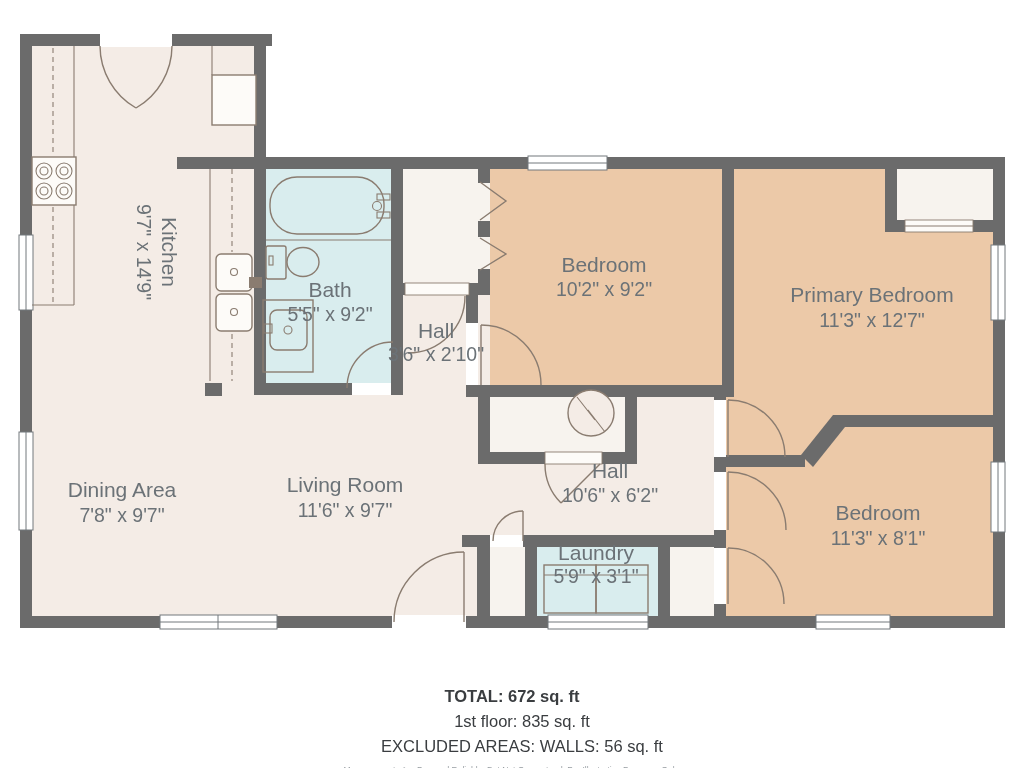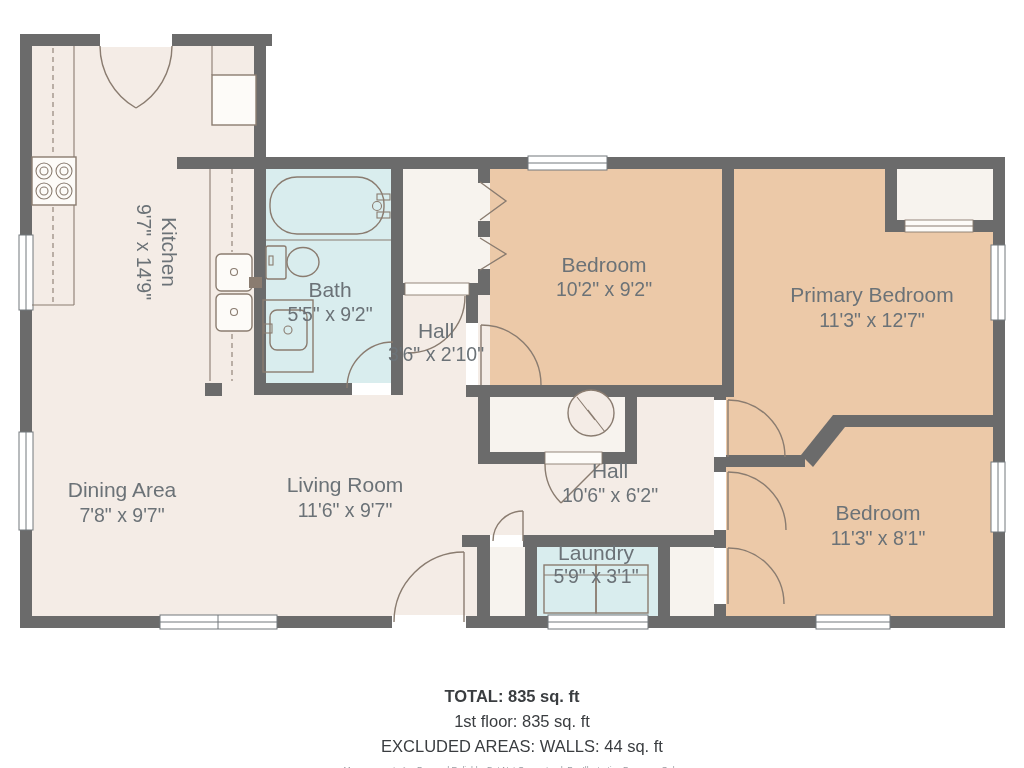--- a/index.html
+++ b/index.html
@@ -242,18 +242,18 @@
 
     <text class="rn" transform="translate(610,478)"><tspan x="0" y="0">Hall</tspan><tspan class="rd" x="0" y="24">10'6" x 6'2"</tspan></text>
 
     <text class="rn" transform="translate(596,560)"><tspan x="0" y="0">Laundry</tspan><tspan class="rd" x="0" y="23">5'9" x 3'1"</tspan></text>
 
     <text class="rn" transform="translate(878,520)"><tspan x="0" y="0">Bedroom</tspan><tspan class="rd" x="0" y="25">11'3" x 8'1"</tspan></text>
   </g>
 </svg>
 
   <div class="summary">
-    <div class="tl">TOTAL: 835 sq. ft</div>
+    <div class="tl">TOTAL: 672 sq. ft</div>
     <div class="ln">1st floor: 835 sq. ft</div>
-    <div class="ln">EXCLUDED AREAS: WALLS: 44 sq. ft</div>
+    <div class="ln">EXCLUDED AREAS: WALLS: 56 sq. ft</div>
     <div class="disc">Measurements Are Deemed Reliable, But Not Guaranteed. For Illustrative Purposes Only.</div>
   </div>
 </div>
 
 </body></html>

